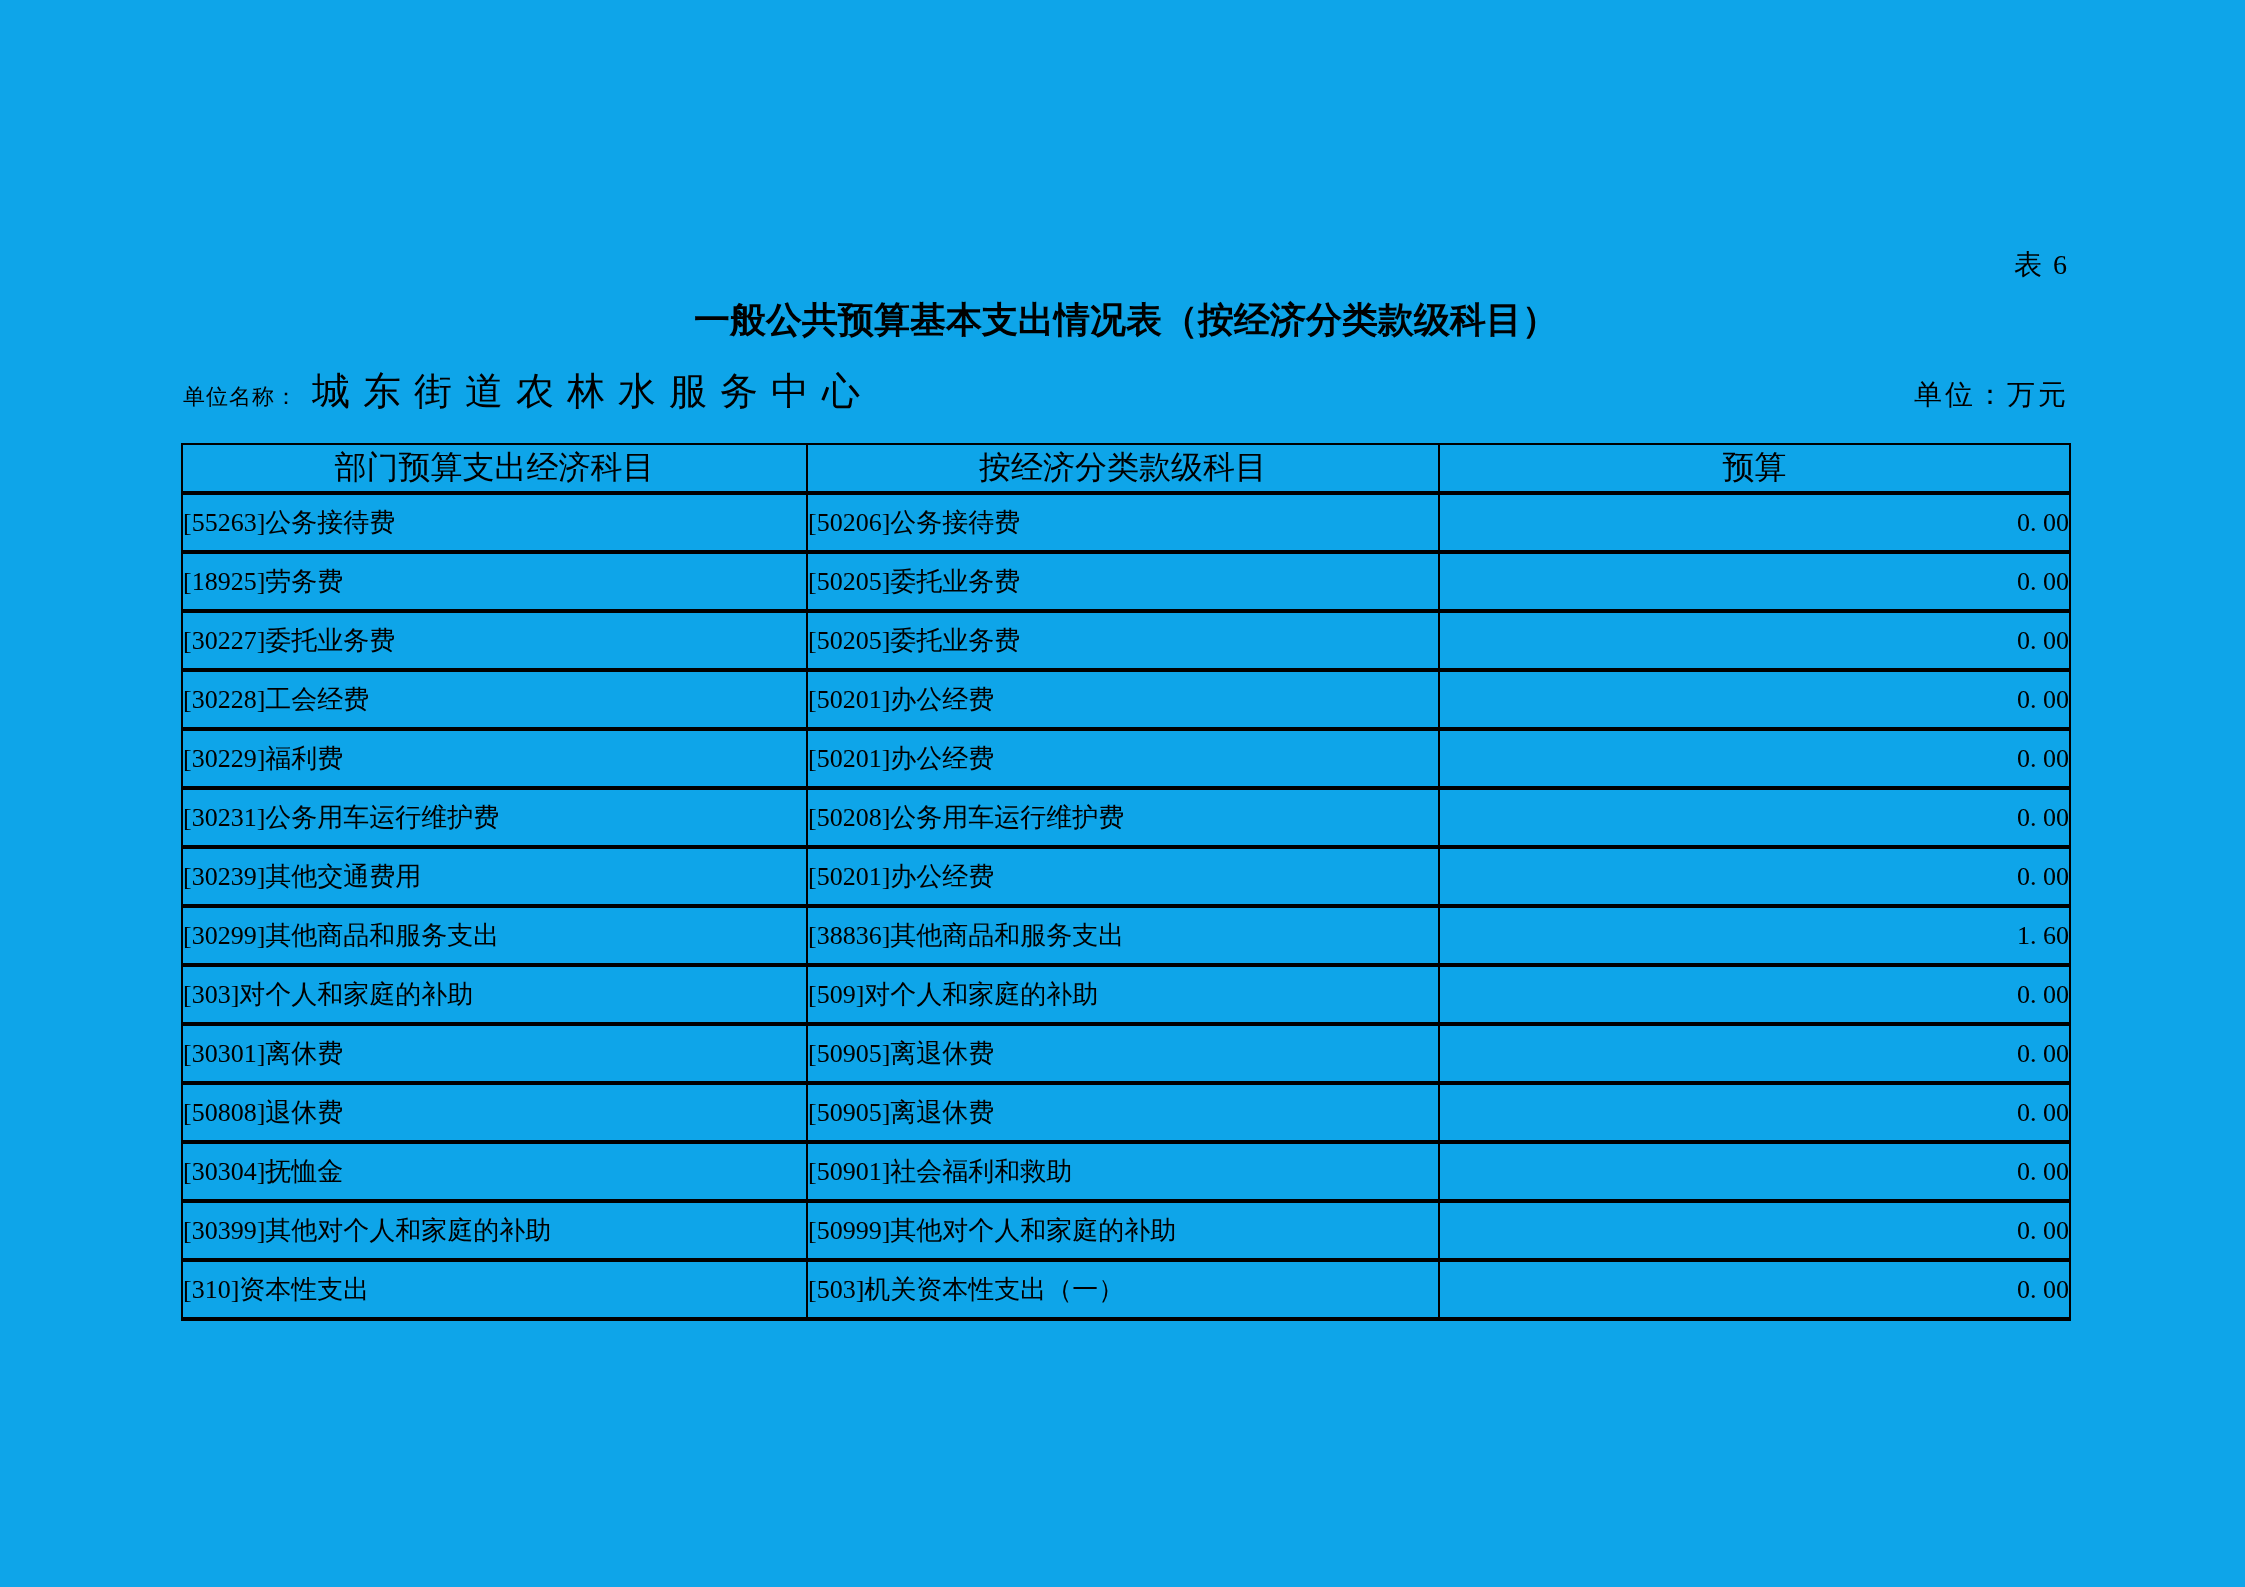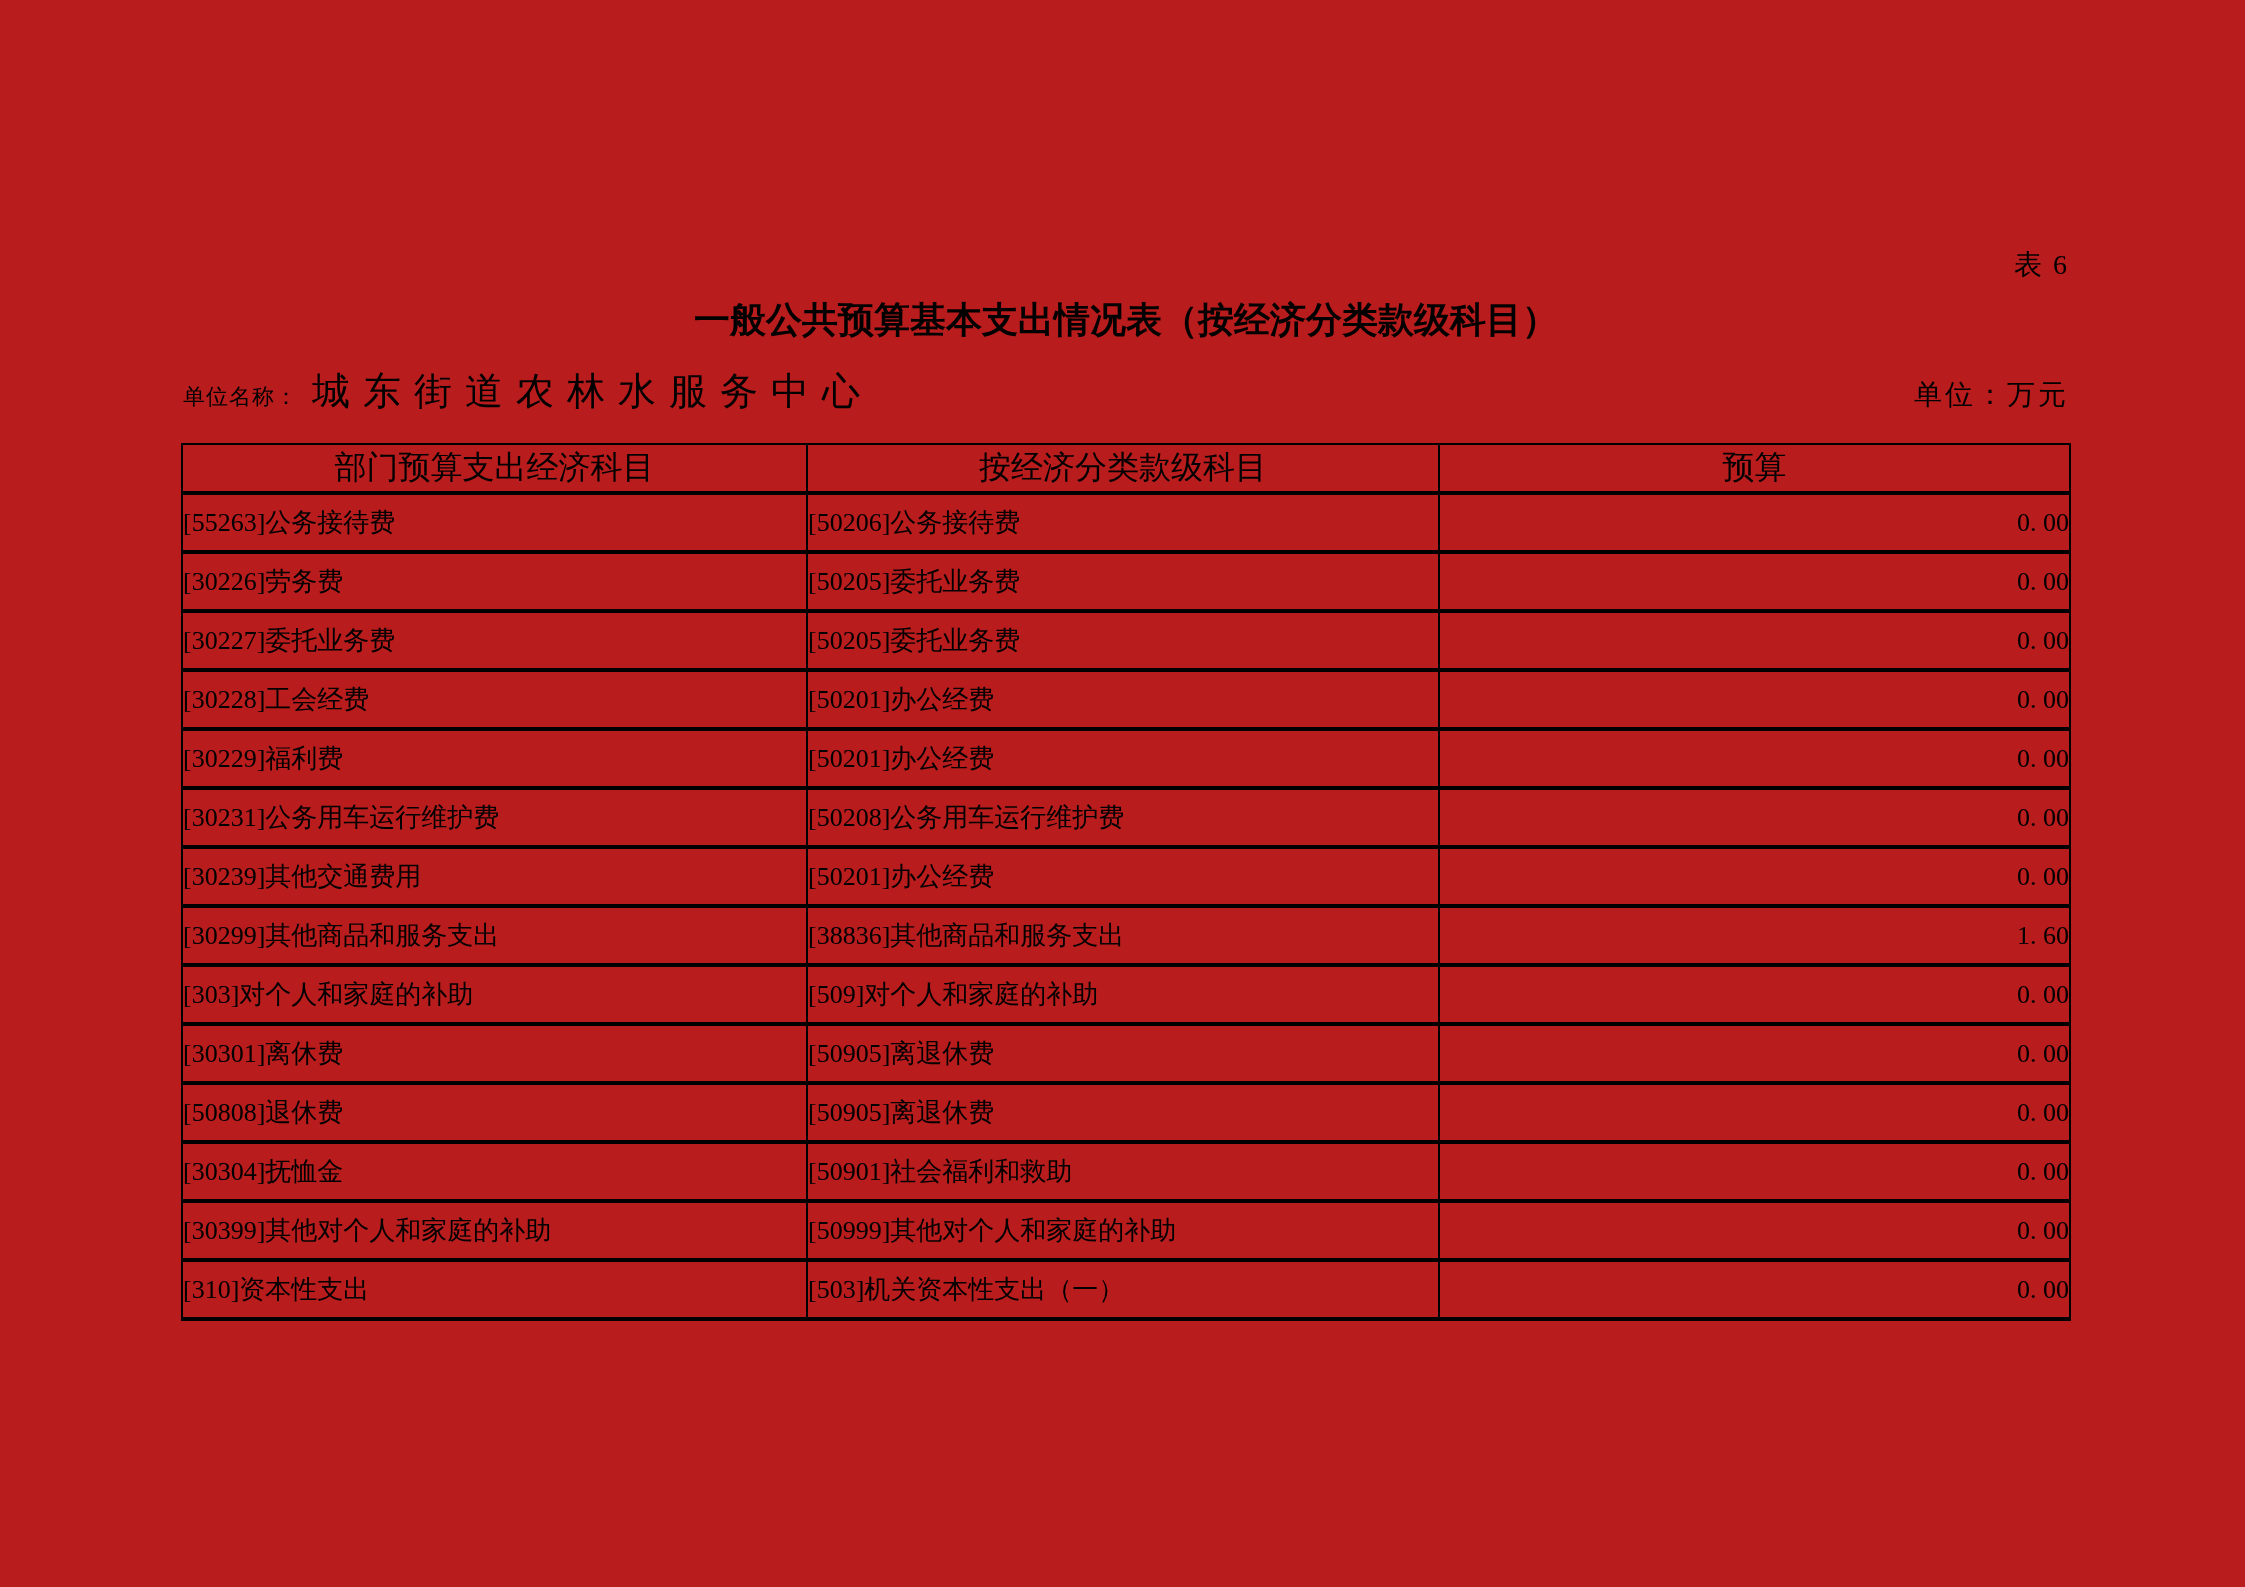--- a/index.html
+++ b/index.html
@@ -1,20 +1,20 @@
 <!DOCTYPE html>
 <html><head>
 <meta charset="utf-8">
 <style>
   html, body { margin: 0; padding: 0; background: #ffffff; }
   .page {
     position: relative;
     width: 2245px;
     height: 1587px;
-    background: #b91c1c;
+    background: #0ea5e9;
     color: #000000;
     font-family: "Liberation Serif", "DejaVu Serif", serif;
     overflow: hidden;
   }
   .sheet-label {
     position: absolute;
     top 246px;
     top: 246px;
     right: 176px;
     font-size: 28px;
@@ -108,21 +108,21 @@
           <th>预算</th>
         </tr>
       </thead>
       <tbody>
           <tr>
             <td class="cell-name">[55263]公务接待费</td>
             <td class="cell-name">[50206]公务接待费</td>
             <td class="cell-value">0. 00</td>
           </tr>
           <tr>
-            <td class="cell-name">[30226]劳务费</td>
+            <td class="cell-name">[18925]劳务费</td>
             <td class="cell-name">[50205]委托业务费</td>
             <td class="cell-value">0. 00</td>
           </tr>
           <tr>
             <td class="cell-name">[30227]委托业务费</td>
             <td class="cell-name">[50205]委托业务费</td>
             <td class="cell-value">0. 00</td>
           </tr>
           <tr>
             <td class="cell-name">[30228]工会经费</td>

